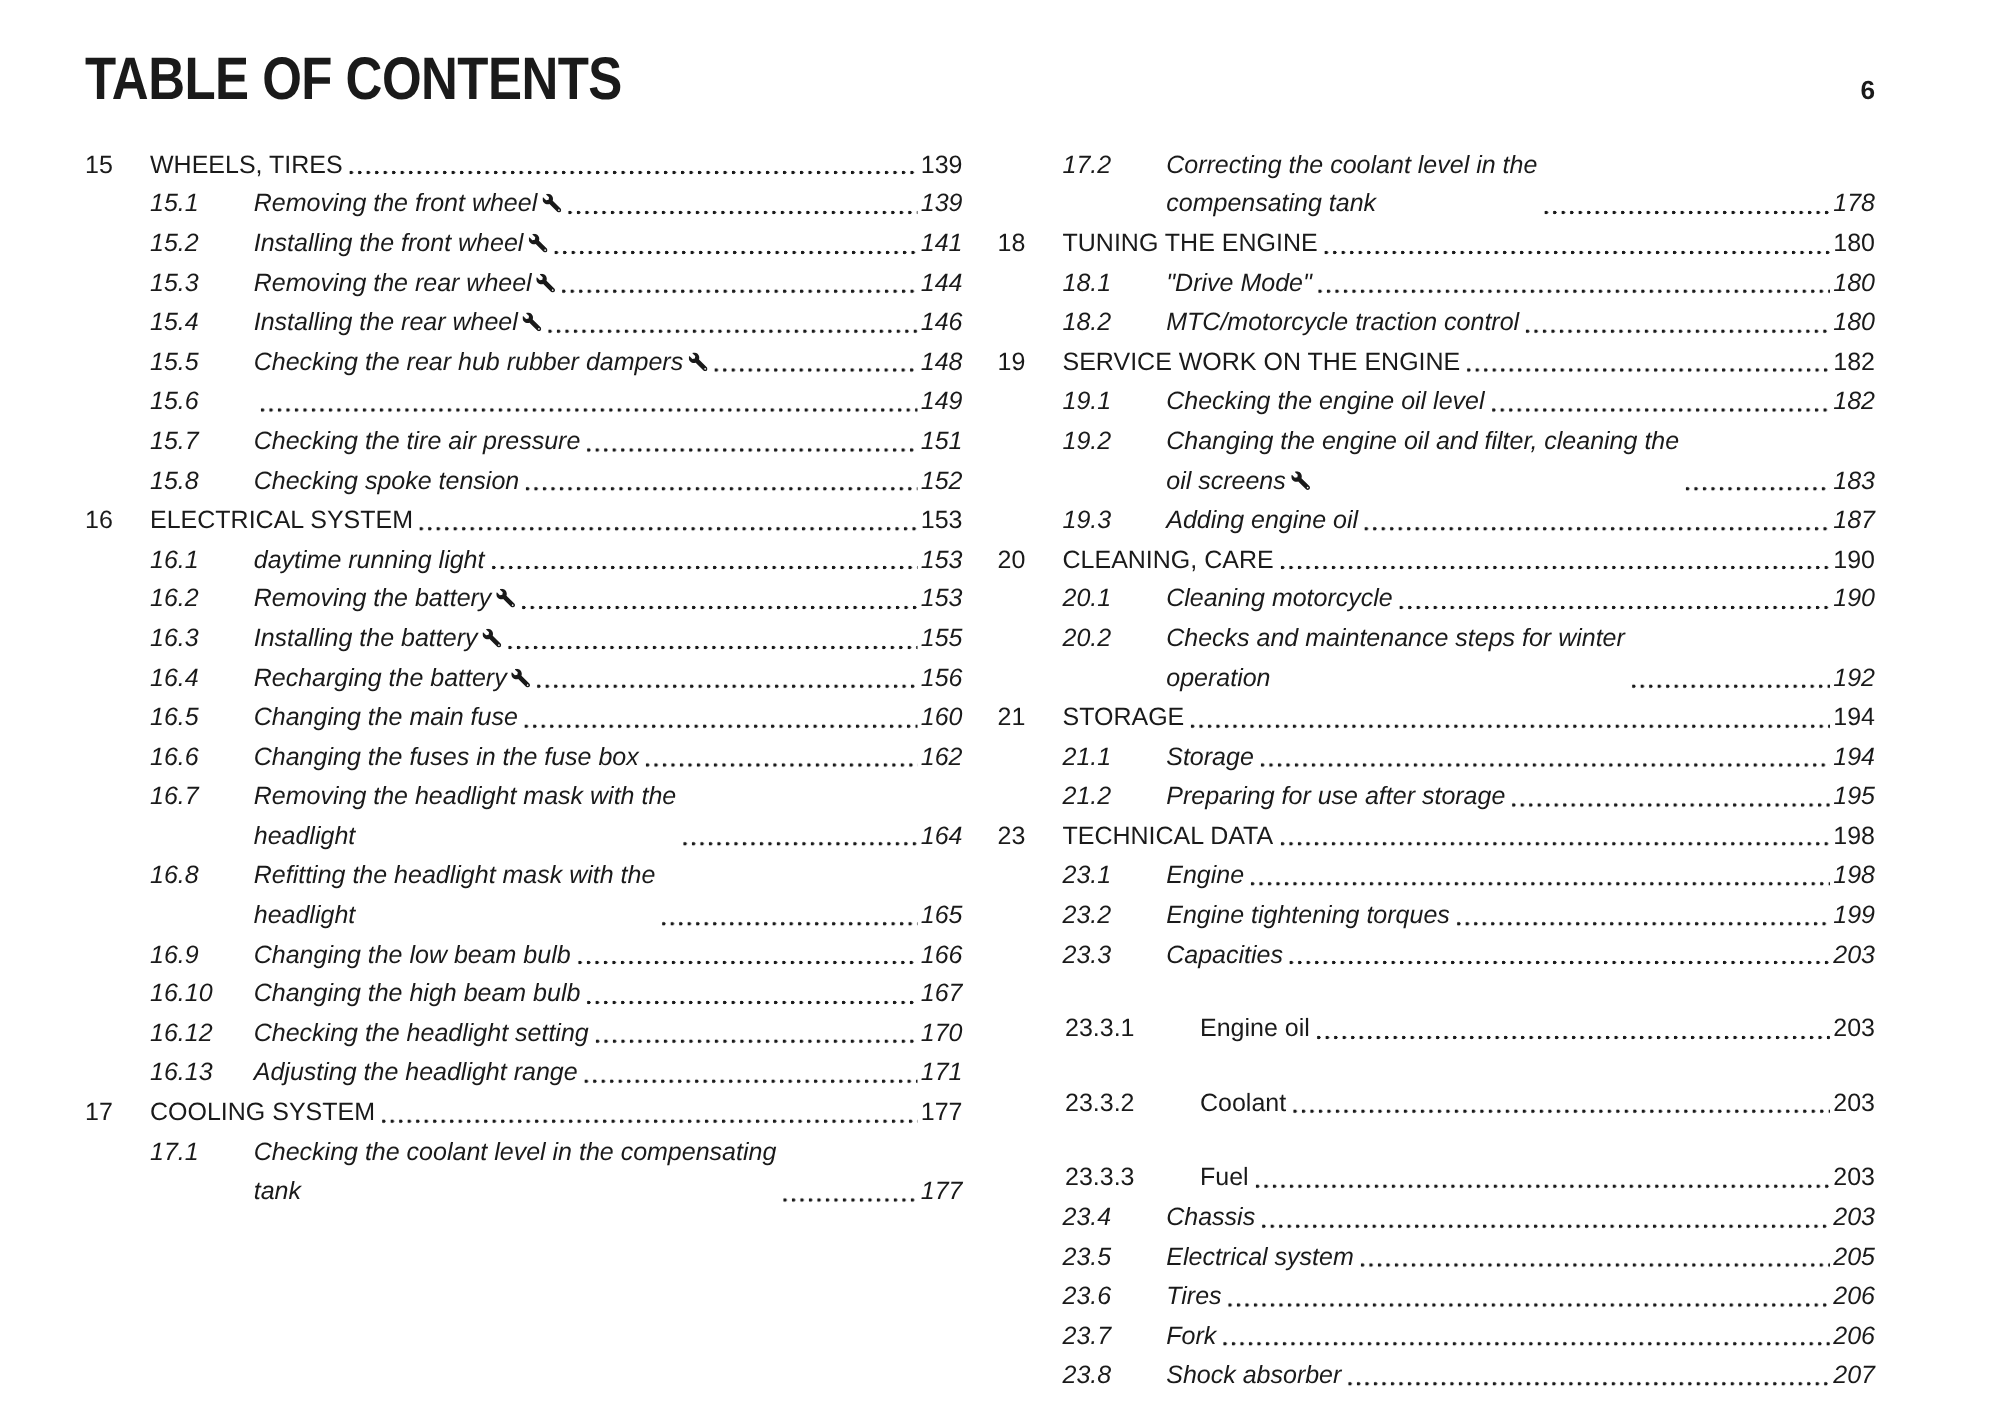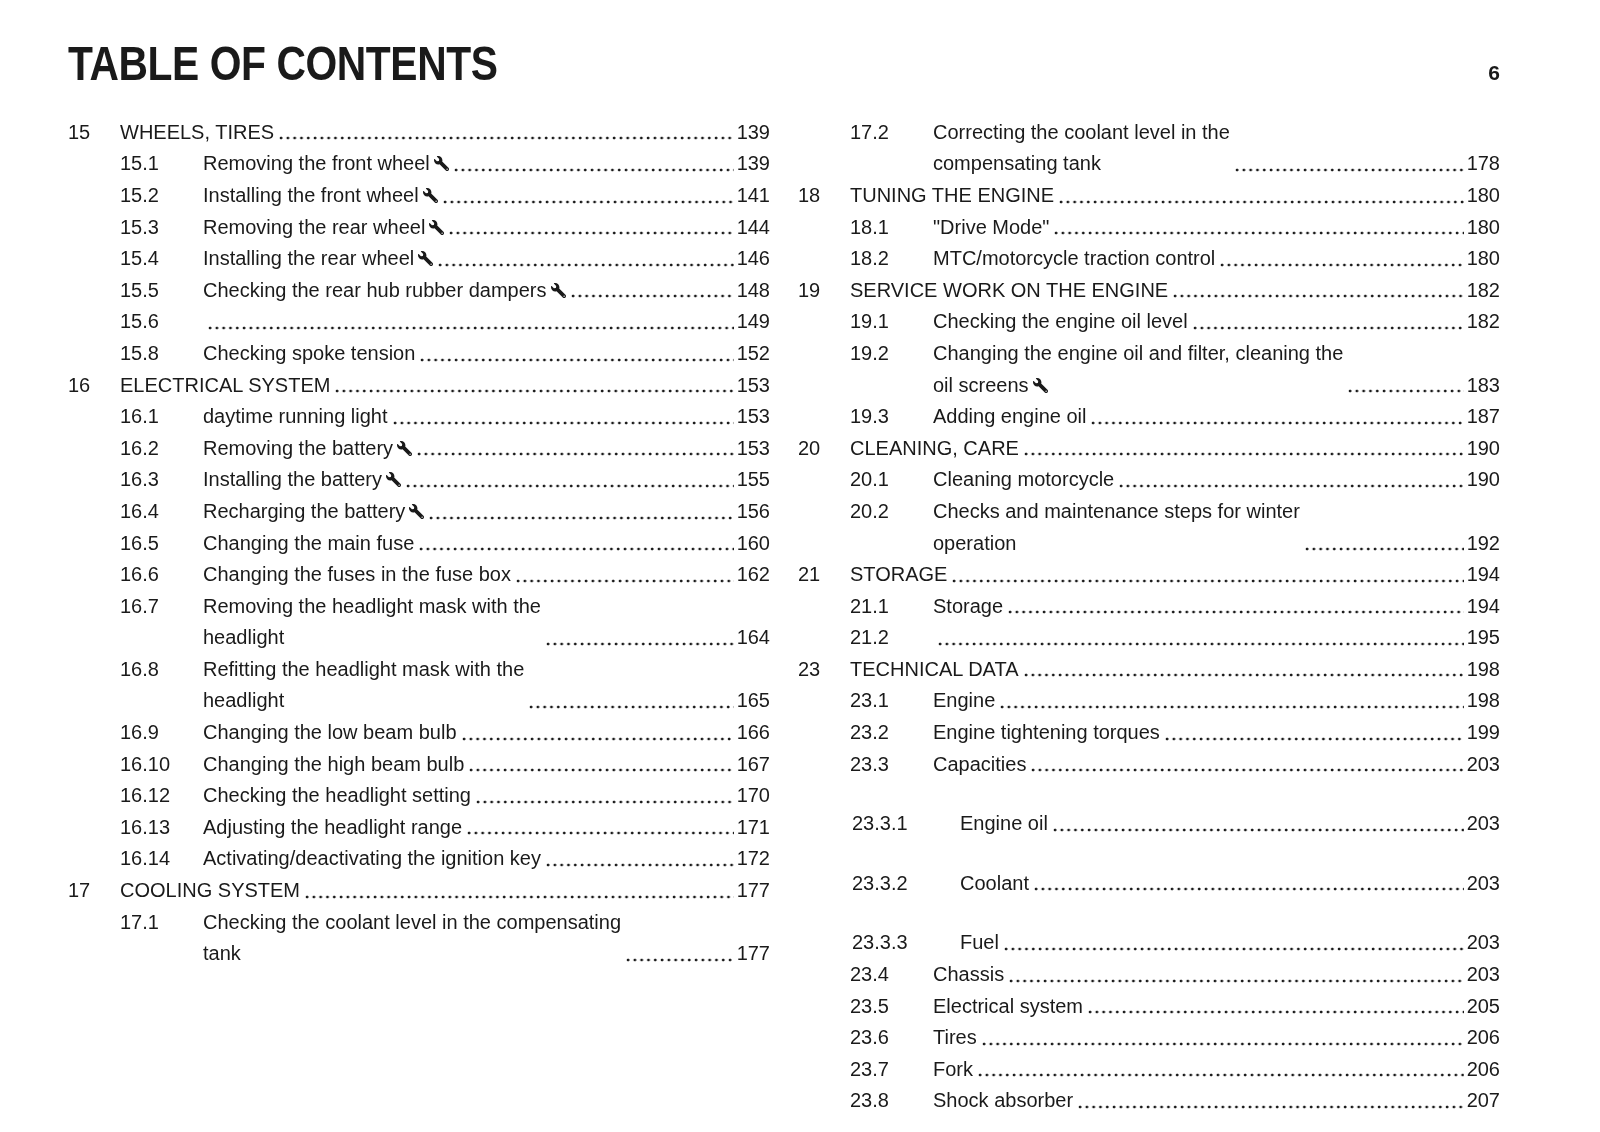--- a/index.html
+++ b/index.html
@@ -37,21 +37,21 @@
   .col { flex: 1 1 0; min-width: 0; }
 
   .entry {
     display: flex;
     align-items: flex-end;
     font-size: 20px;
     line-height: 31.6px;
   }
   .num { align-self: flex-start; flex: 0 0 auto; }
   .level-1 .num { width: 52px; }
-  .level-2 { padding-left: 52px; }
+  .level-2 { padding-left: 52px; font-style: italic; }
   .level-2 .num { width: 83px; }
   .level-3 { padding-left: 54px; margin-top: 28px; }
   .level-3 .num { width: 108px; }
   .title { white-space: pre-line; flex: 0 1 auto; }
   .dots {
     flex: 1 1 14px;
     min-width: 14px;
     height: 4px;
     margin: 0 3px 8px 5px;
     background-image: radial-gradient(circle at 2px 2px, #1a1a1a 1.3px, transparent 1.65px);
@@ -124,20 +124,26 @@
               </svg></span></span>
           <span class="dots"></span>
           <span class="page">148</span>
         </div>
         <div class="entry level-2">
           <span class="num">15.6</span>
           <span class="dots"></span>
           <span class="page">149</span>
         </div>
         <div class="entry level-2">
+          <span class="num">15.7</span>
+          <span class="title">Checking the tire air pressure</span>
+          <span class="dots"></span>
+          <span class="page">151</span>
+        </div>
+        <div class="entry level-2">
           <span class="num">15.8</span>
           <span class="title">Checking spoke tension</span>
           <span class="dots"></span>
           <span class="page">152</span>
         </div>
         <div class="entry level-1">
           <span class="num">16</span>
           <span class="title">ELECTRICAL SYSTEM</span>
           <span class="dots"></span>
           <span class="page">153</span>
@@ -215,26 +221,20 @@
           <span class="title">Checking the headlight setting</span>
           <span class="dots"></span>
           <span class="page">170</span>
         </div>
         <div class="entry level-2">
           <span class="num">16.13</span>
           <span class="title">Adjusting the headlight range</span>
           <span class="dots"></span>
           <span class="page">171</span>
         </div>
-        <div class="entry level-2">
-          <span class="num">16.14</span>
-          <span class="title">Activating/deactivating the ignition key</span>
-          <span class="dots"></span>
-          <span class="page">172</span>
-        </div>
         <div class="entry level-1">
           <span class="num">17</span>
           <span class="title">COOLING SYSTEM</span>
           <span class="dots"></span>
           <span class="page">177</span>
         </div>
         <div class="entry level-2">
           <span class="num">17.1</span>
           <span class="title">Checking the coolant level in the compensating
 tank</span>
@@ -321,20 +321,21 @@
           <span class="page">194</span>
         </div>
         <div class="entry level-2">
           <span class="num">21.1</span>
           <span class="title">Storage</span>
           <span class="dots"></span>
           <span class="page">194</span>
         </div>
         <div class="entry level-2">
           <span class="num">21.2</span>
+          <span class="title">Preparing for use after storage</span>
           <span class="dots"></span>
           <span class="page">195</span>
         </div>
         <div class="entry level-1">
           <span class="num">23</span>
           <span class="title">TECHNICAL DATA</span>
           <span class="dots"></span>
           <span class="page">198</span>
         </div>
         <div class="entry level-2">

